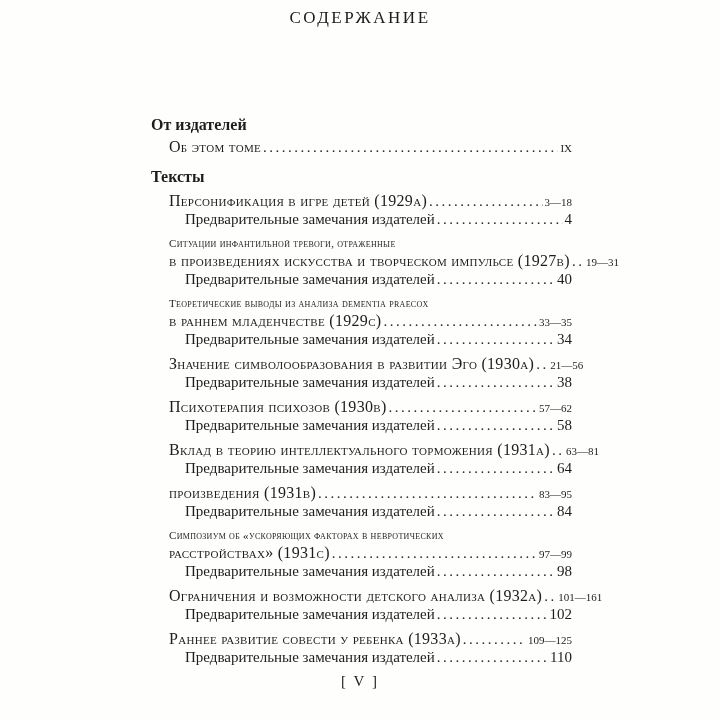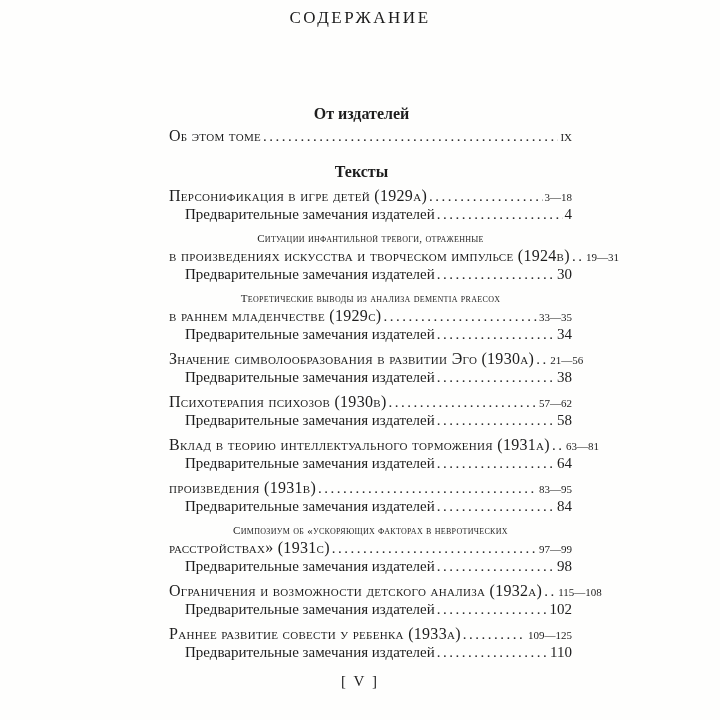--- a/index.html
+++ b/index.html
@@ -10,23 +10,23 @@
     background: #fefefd; color: #1d1d1d;
     font-family: "Liberation Serif", "DejaVu Serif", serif;
     overflow: hidden;
     padding-left: 16px;
   }
   .doc-title {
     position: absolute; top: 8px; left: 0; width: 100%;
     text-align: center; font-size: 17px; letter-spacing: 2.5px;
     color: #1b1b1b;
   }
-  .content { position: absolute; left: 151px; top: 105px; width: 421px; text-align: center; }
+  .content { position: absolute; left: 151px; top: 116px; width: 421px; }
   .sec-heading { font-weight: bold; font-size: 16px; line-height: 17px; }
-  .sec-heading.texts { margin-top: 17px; }
+  .sec-heading.texts { margin-top: 11px; }
   .sc { font-variant: small-caps; letter-spacing: 0.3px; }
   .row { display: flex; align-items: baseline; line-height: 17px; }
   .front-row { margin-top: 5px; padding-left: 18px; font-size: 16px; }
   .entry { margin-top: 7px; padding-left: 18px; }
   .entry-line { font-size: 11px; line-height: 17px; }
   .t { white-space: nowrap; }
   .main-row { font-size: 16px; }
   .sub-row { padding-left: 16px; font-size: 15px; }
   .dots { flex: 1 1 auto; overflow: hidden; white-space: nowrap; margin: 0 2px; min-width: 12px; }
   .dots::after {
@@ -68,28 +68,28 @@
       <div class="row sub-row">
         <span class="t">Предварительные замечания издателей</span>
         <span class="dots"></span>
         <span class="pg">4</span>
       </div>
     </div>
 
     <div class="entry">
       <div class="entry-line sc">Ситуации инфантильной тревоги, отраженные</div>
       <div class="row main-row">
-        <span class="t sc">в произведениях искусства и творческом импульсе (1924b)</span>
+        <span class="t sc">в произведениях искусства и творческом импульсе (1927b)</span>
         <span class="dots"></span>
         <span class="pg">19—31</span>
       </div>
       <div class="row sub-row">
         <span class="t">Предварительные замечания издателей</span>
         <span class="dots"></span>
-        <span class="pg">30</span>
+        <span class="pg">40</span>
       </div>
     </div>
 
     <div class="entry">
       <div class="entry-line sc">Теоретические выводы из анализа dementia praecox</div>
       <div class="row main-row">
         <span class="t sc">в раннем младенчестве (1929c)</span>
         <span class="dots"></span>
         <span class="pg">33—35</span>
       </div>
@@ -163,21 +163,21 @@
         <span class="t">Предварительные замечания издателей</span>
         <span class="dots"></span>
         <span class="pg">98</span>
       </div>
     </div>
 
     <div class="entry">
       <div class="row main-row">
         <span class="t sc">Ограничения и возможности детского анализа (1932a)</span>
         <span class="dots"></span>
-        <span class="pg">115—108</span>
+        <span class="pg">101—161</span>
       </div>
       <div class="row sub-row">
         <span class="t">Предварительные замечания издателей</span>
         <span class="dots"></span>
         <span class="pg">102</span>
       </div>
     </div>
 
     <div class="entry">
       <div class="row main-row">

